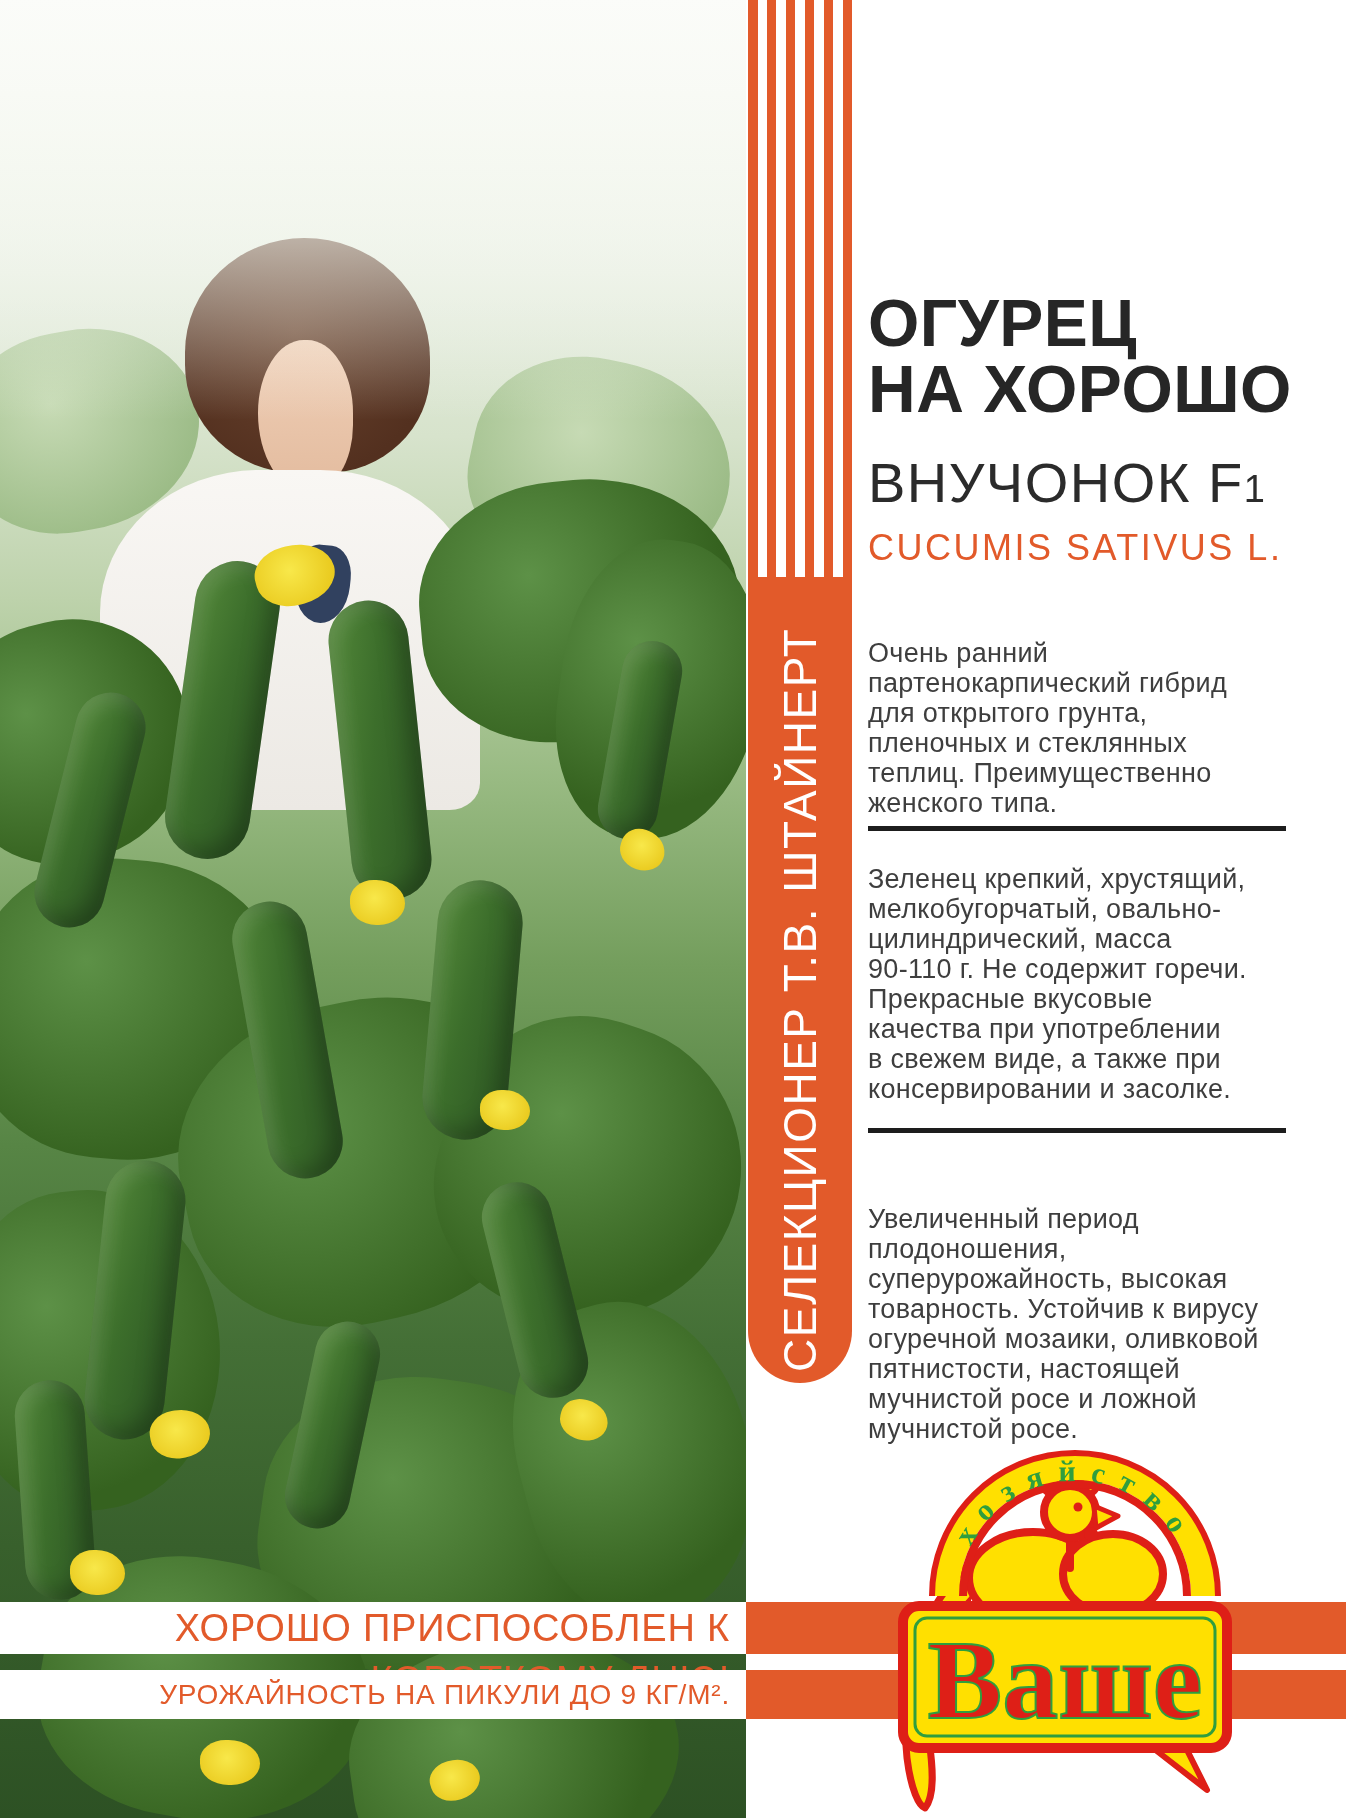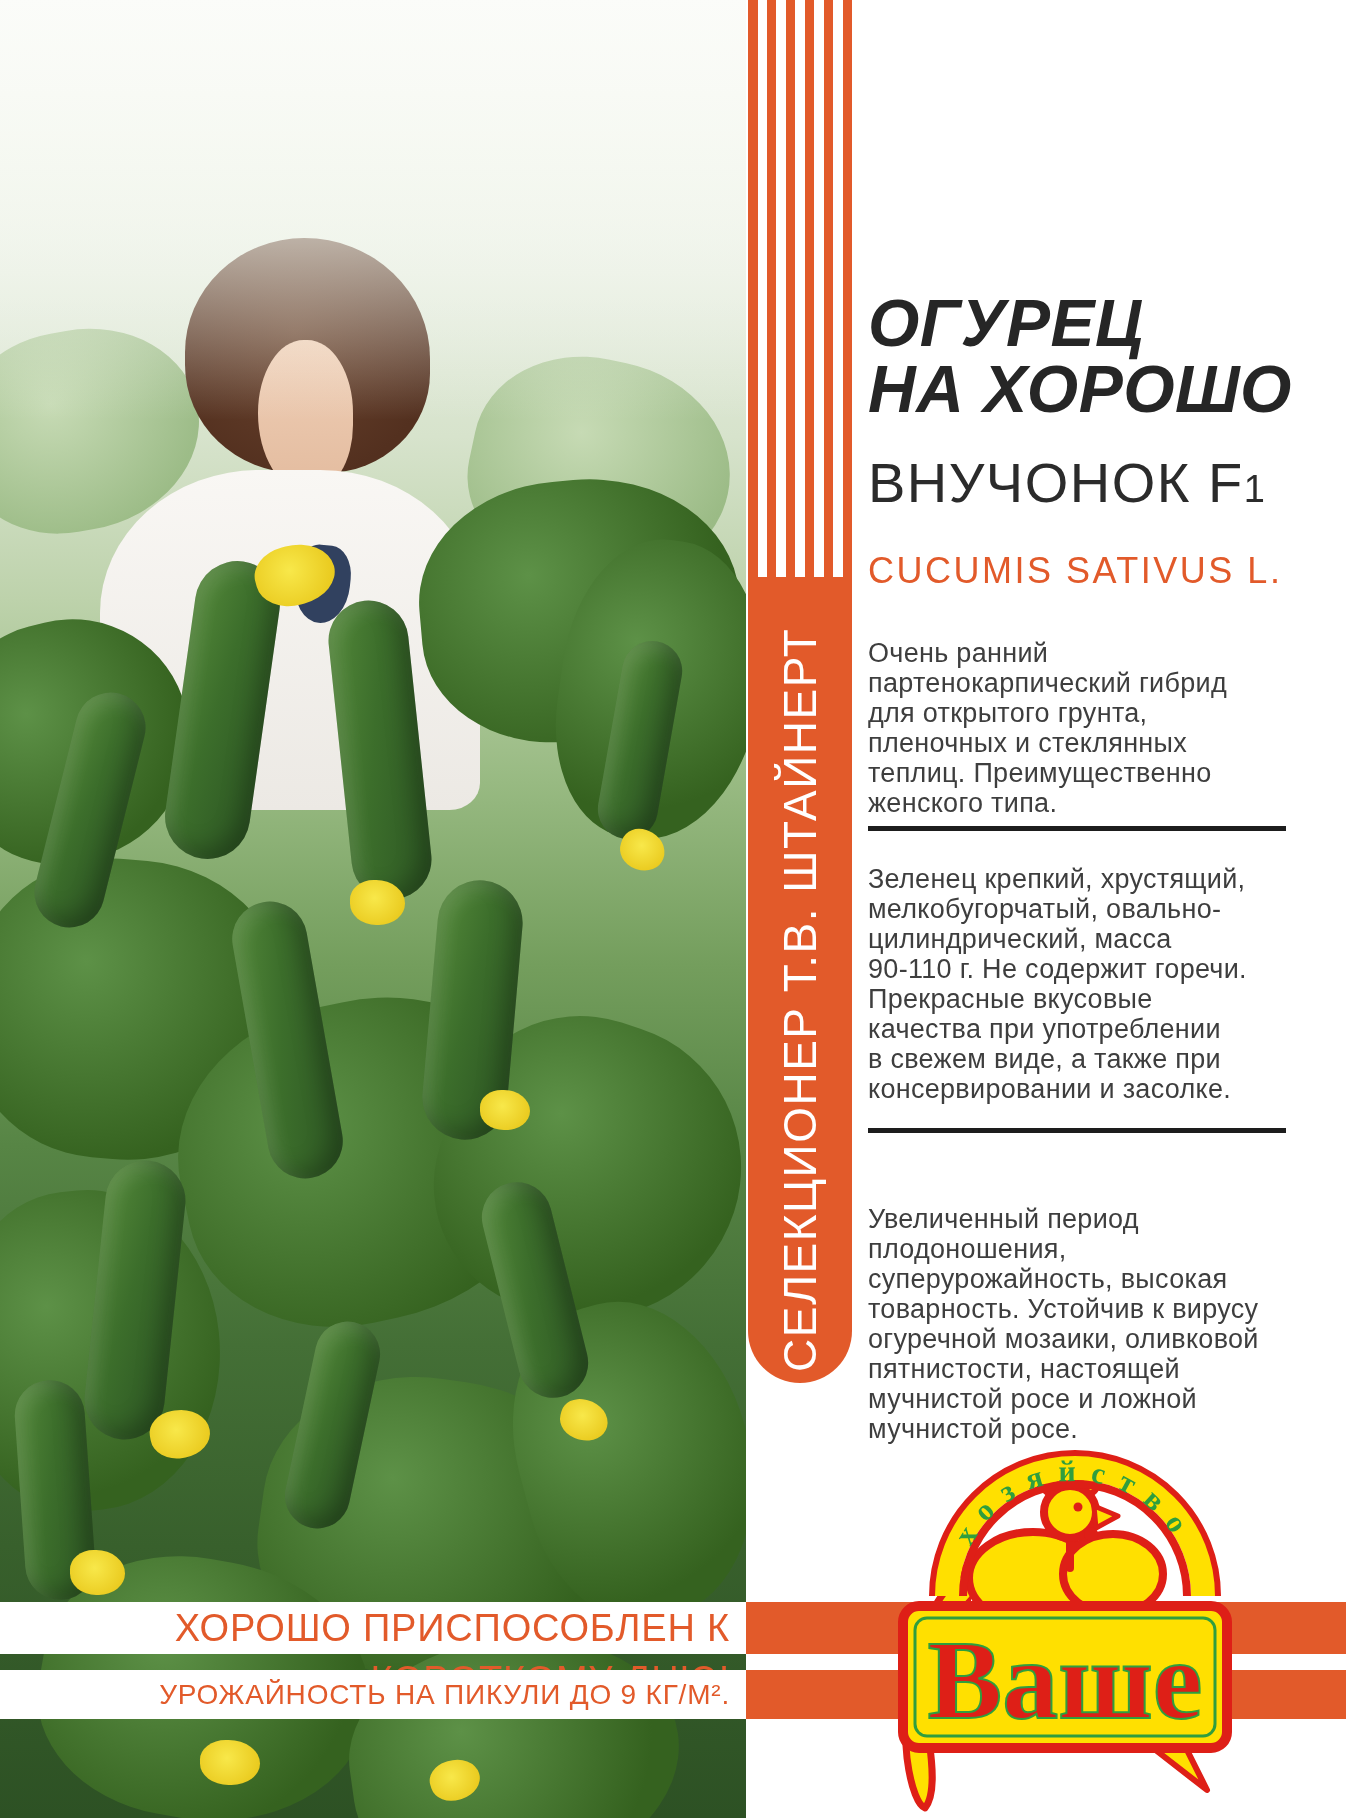--- a/index.html
+++ b/index.html
@@ -28,25 +28,25 @@
   .stripes{position:absolute;left:748px;top:0;width:104px;height:577px;z-index:2;
     background:repeating-linear-gradient(to right,#e25a2a 0 9.5px,#ffffff 9.5px 19px);}
   .vbar{position:absolute;left:748px;top:577px;width:104px;height:806px;background:#e25a2a;
     border-radius:0 0 52px 52px;z-index:2;}
   .vtext{position:absolute;left:774px;top:1372px;transform:rotate(-90deg);transform-origin:0 0;
     z-index:3;white-space:nowrap;color:#ffffff;font-size:46px;line-height:52px;letter-spacing:1.5px;
     font-weight:400;}
 
   
   .title{position:absolute;left:868px;top:290px;color:#262626;font-weight:700;
-    font-size:66px;line-height:66px;letter-spacing:.5px;z-index:2;font-style:italic;}
+    font-size:66px;line-height:66px;letter-spacing:.5px;z-index:2;}
   .variety{position:absolute;left:868px;top:453px;color:#2b2b2b;font-weight:300;
     font-size:56px;line-height:60px;letter-spacing:1.5px;z-index:2;}
   .variety .fsub{font-size:38px;letter-spacing:0;}
-  .latin{position:absolute;left:868px;top:551px;color:#e25a2a;font-size:36px;line-height:40px;
+  .latin{position:absolute;left:868px;top:528px;color:#e25a2a;font-size:36px;line-height:40px;
     letter-spacing:2.5px;font-weight:400;z-index:2;}
   .para{position:absolute;left:868px;width:460px;color:#3e3e3e;font-size:27px;line-height:30px;
     letter-spacing:.3px;white-space:pre-line;z-index:2;}
   .p1{top:638px;} .p2{top:864px;} .p3{top:1172px;margin-top:32px;}
   .divider{position:absolute;left:868px;width:418px;height:5px;background:#1d1d1d;z-index:2;}
   .d1{top:826px;} .d2{top:1128px;}
 
   
   .rowA-right{position:absolute;left:746px;top:1602px;width:600px;height:52px;background:#e25a2a;z-index:2;}
   .rowB-right{position:absolute;left:746px;top:1670px;width:600px;height:49px;background:#e25a2a;z-index:2;}

